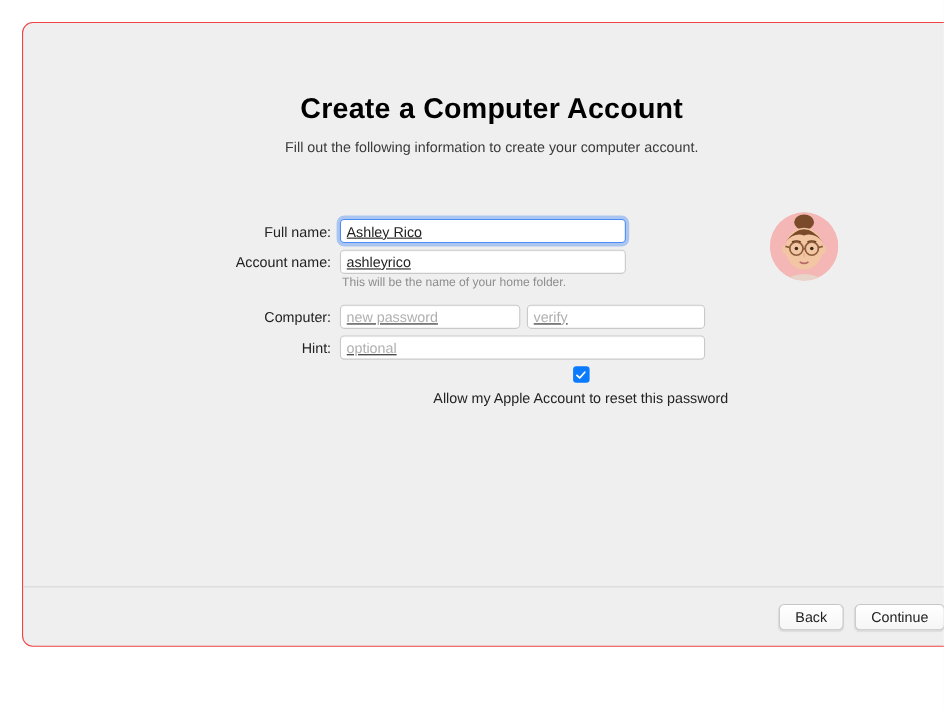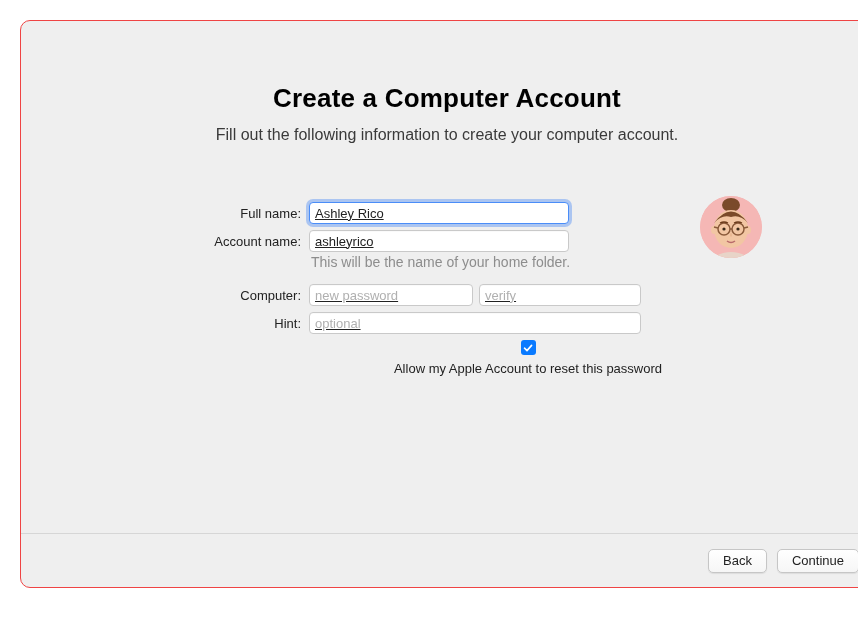--- a/index.html
+++ b/index.html
@@ -33,21 +33,21 @@
       padding-top: 62px;
     }
     .page-title {
       font-size: 26px;
       font-weight: 700;
       color: #000;
       margin-bottom: 12px;
       letter-spacing: 0.2px;
     }
     .page-subtitle {
-      font-size: 16px;
+      font-size: 13px;
       color: #3a3a3a;
     }
     .form-area {
       margin-top: 58px;
       position: relative;
       width: 600px;
     }
     .form-row {
       display: flex;
       align-items: center;
@@ -80,21 +80,21 @@
     }
     input.wide {
       width: 260px;
     }
     input.wide.focused {
       border: 1px solid #4a8df8;
       box-shadow: 0 0 0 3px rgba(46,120,246,0.35);
     }
     .sub-hint {
       margin-left: 162px;
-      font-size: 14px;
+      font-size: 11px;
       color: #8d8d8d;
       padding-left: 2px;
       margin-bottom: 14px;
     }
     .checkbox-row {
       display: flex;
       align-items: center;
       margin-left: 162px;
       margin-top: 6px;
       gap: 6px;

